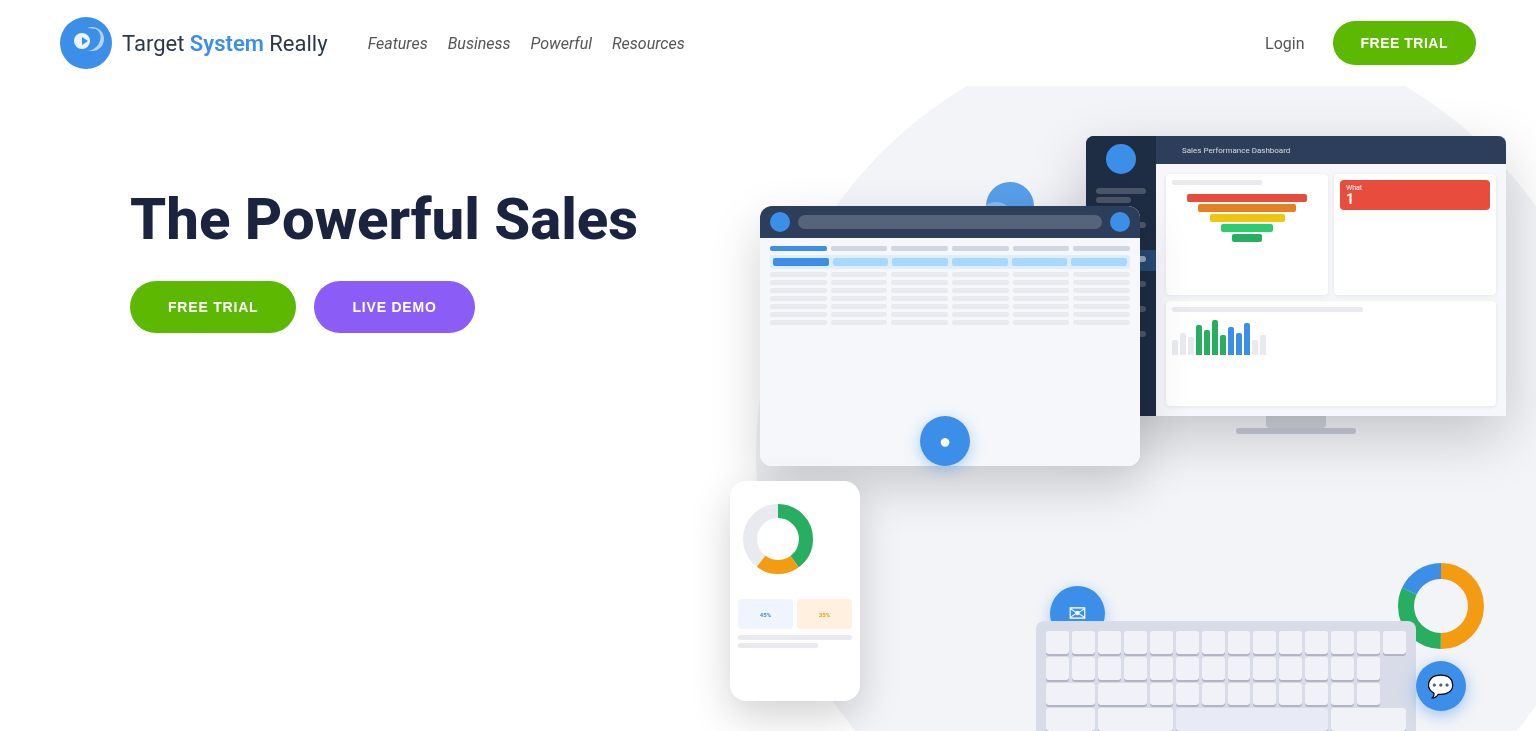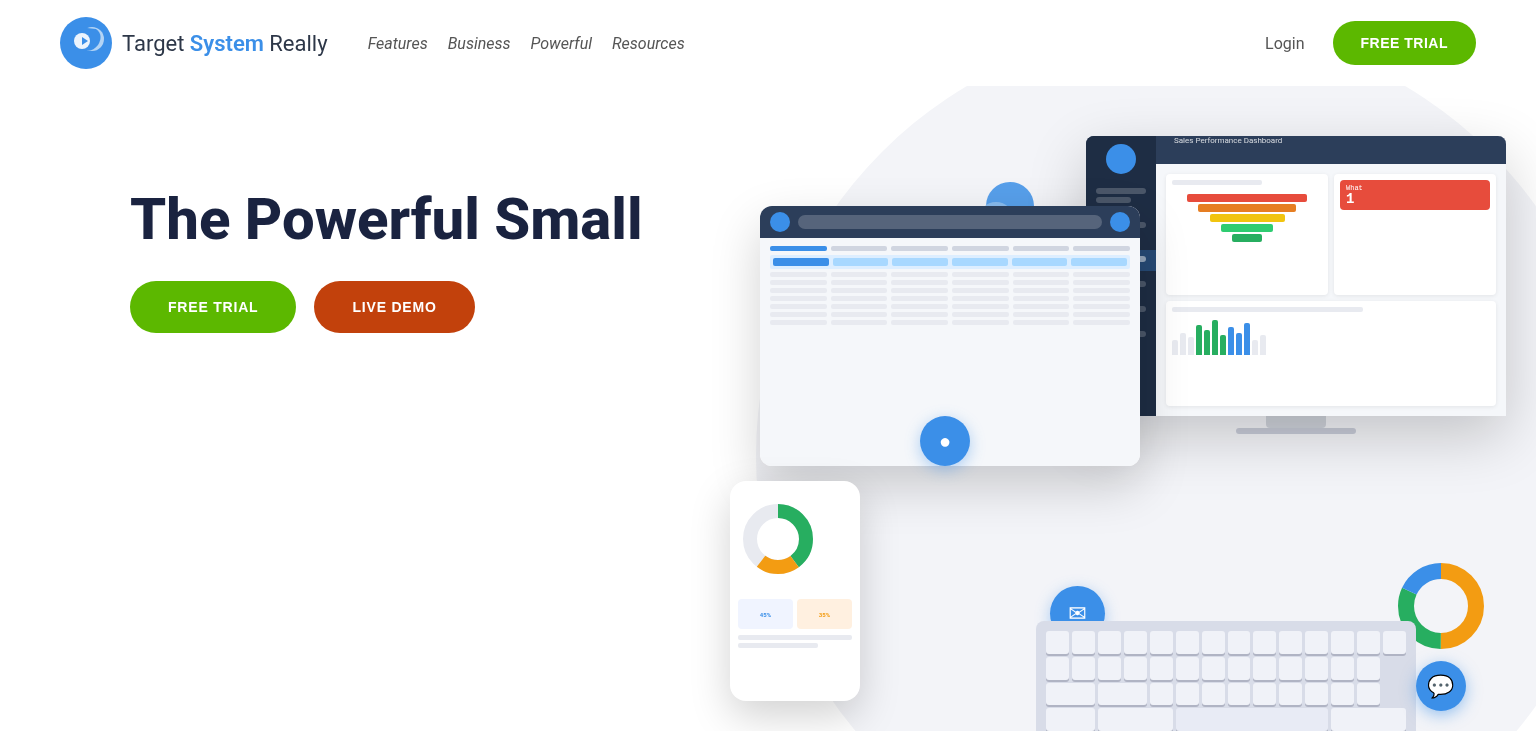--- a/index.html
+++ b/index.html
@@ -138,21 +138,21 @@
       font-size: 14px;
       letter-spacing: 0.8px;
       padding: 18px 38px;
       border-radius: 30px;
       border: none;
       cursor: pointer;
       text-transform: uppercase;
     }
 
     .btn-live-demo {
-      background: #c2410c;
+      background: #8b5cf6;
       color: #fff;
       font-weight: 700;
       font-size: 14px;
       letter-spacing: 0.8px;
       padding: 18px 38px;
       border-radius: 30px;
       border: none;
       cursor: pointer;
       text-transform: uppercase;
     }
@@ -212,22 +212,22 @@
       top: 0;
       right: 0;
       height: 100%;
       background: #f5f7fa;
     }
 
     .monitor-header-bar {
       background: #2c3e5a;
       height: 28px;
       display: flex;
-      align-items: flex-start;
-      padding: 0 18px;
+      align-items: center;
+      padding: 0 26px;
       gap: 6px;
     }
 
     .monitor-header-text {
       font-size: 8px;
       color: rgba(255,255,255,0.8);
     }
 
     .chart-area {
       padding: 10px;
@@ -265,21 +265,20 @@
       height: 8px;
     }
 
     
     .stat-card-red {
       background: #e74c3c;
       color: white;
       border-radius: 4px;
       padding: 4px 6px;
       font-size: 7px;
-      font-family: Liberation Mono, monospace;
     }
     .stat-card-green {
       background: #27ae60;
       color: white;
       border-radius: 4px;
       padding: 4px 6px;
       font-size: 7px;
     }
     .stat-number {
       font-size: 14px;
@@ -522,21 +521,21 @@
   <div class="nav-right">
     <a class="login-link" href="#">Login</a>
     <button class="free-trial-btn-nav">FREE TRIAL</button>
   </div>
 </nav>
 
 <section class="hero">
 
   <div class="hero-left">
     <h1 class="hero-title">
-      <span>The Powerful Small</span><br>
+      <span>The Powerful Sales</span><br>
     </h1>
     <div class="hero-buttons">
       <button class="btn-free-trial">FREE TRIAL</button>
       <button class="btn-live-demo">LIVE DEMO</button>
     </div>
   </div>
 
   <div class="hero-right">
 
     <div class="float-heart">

